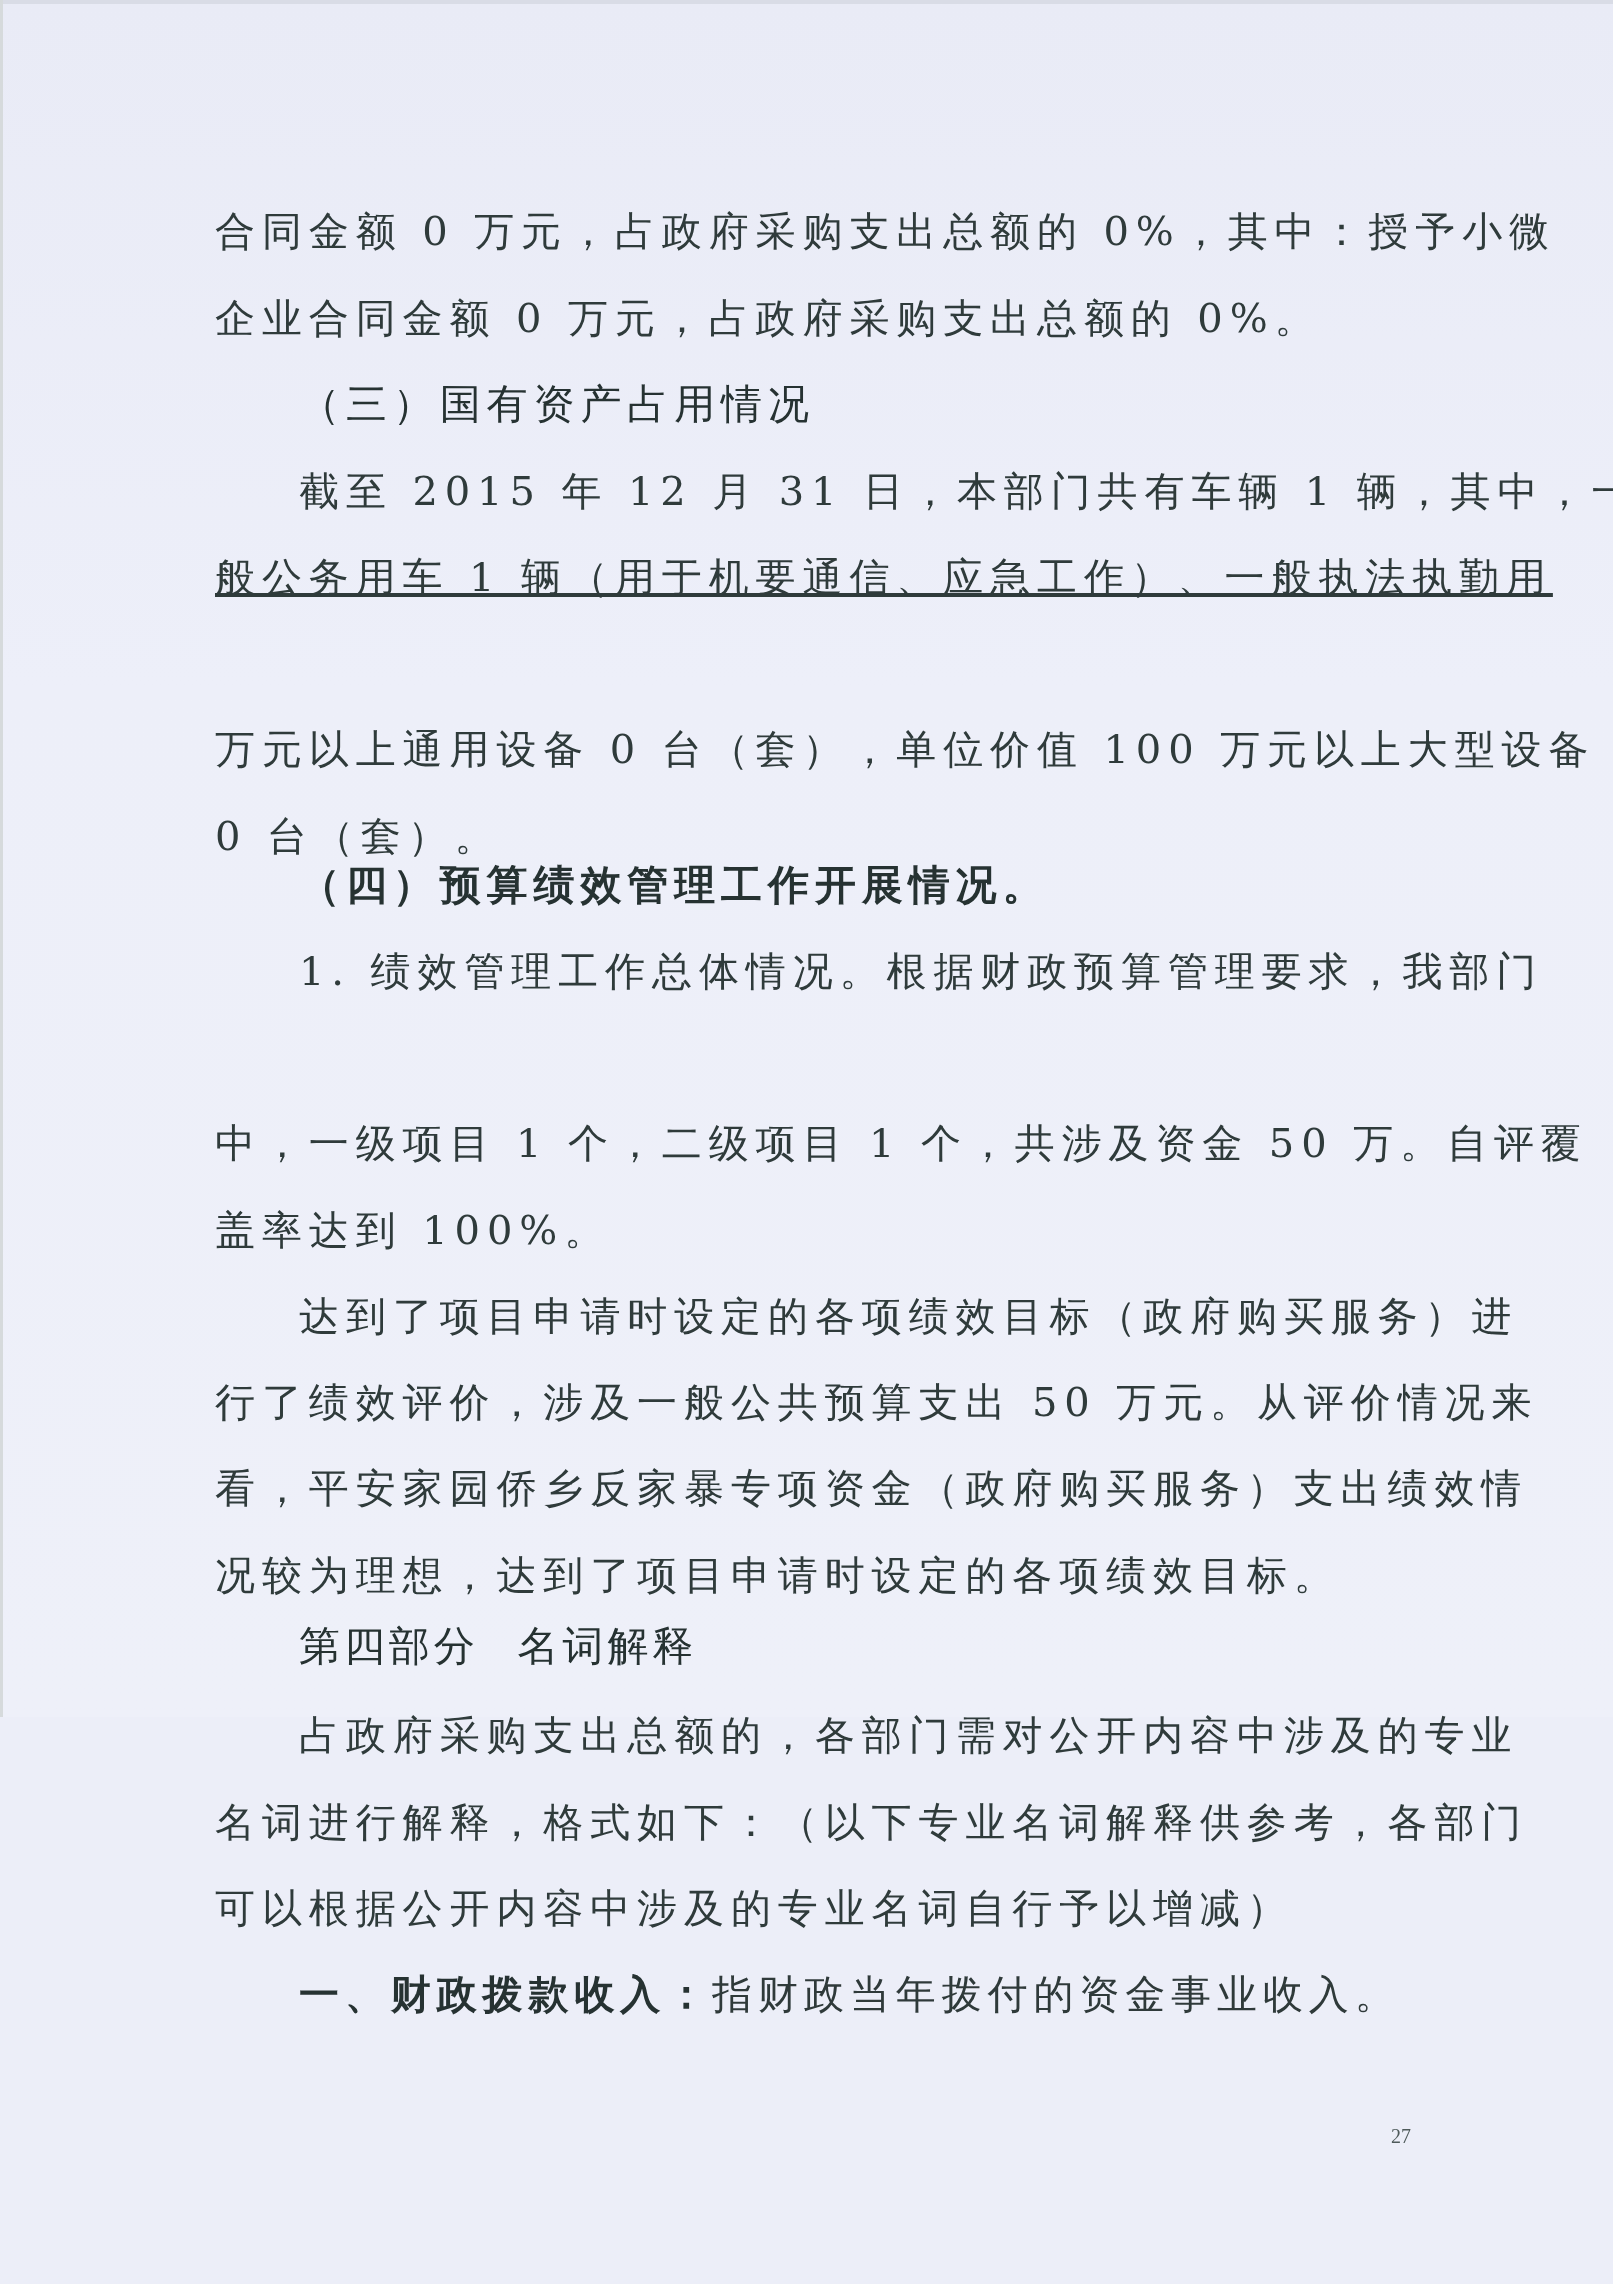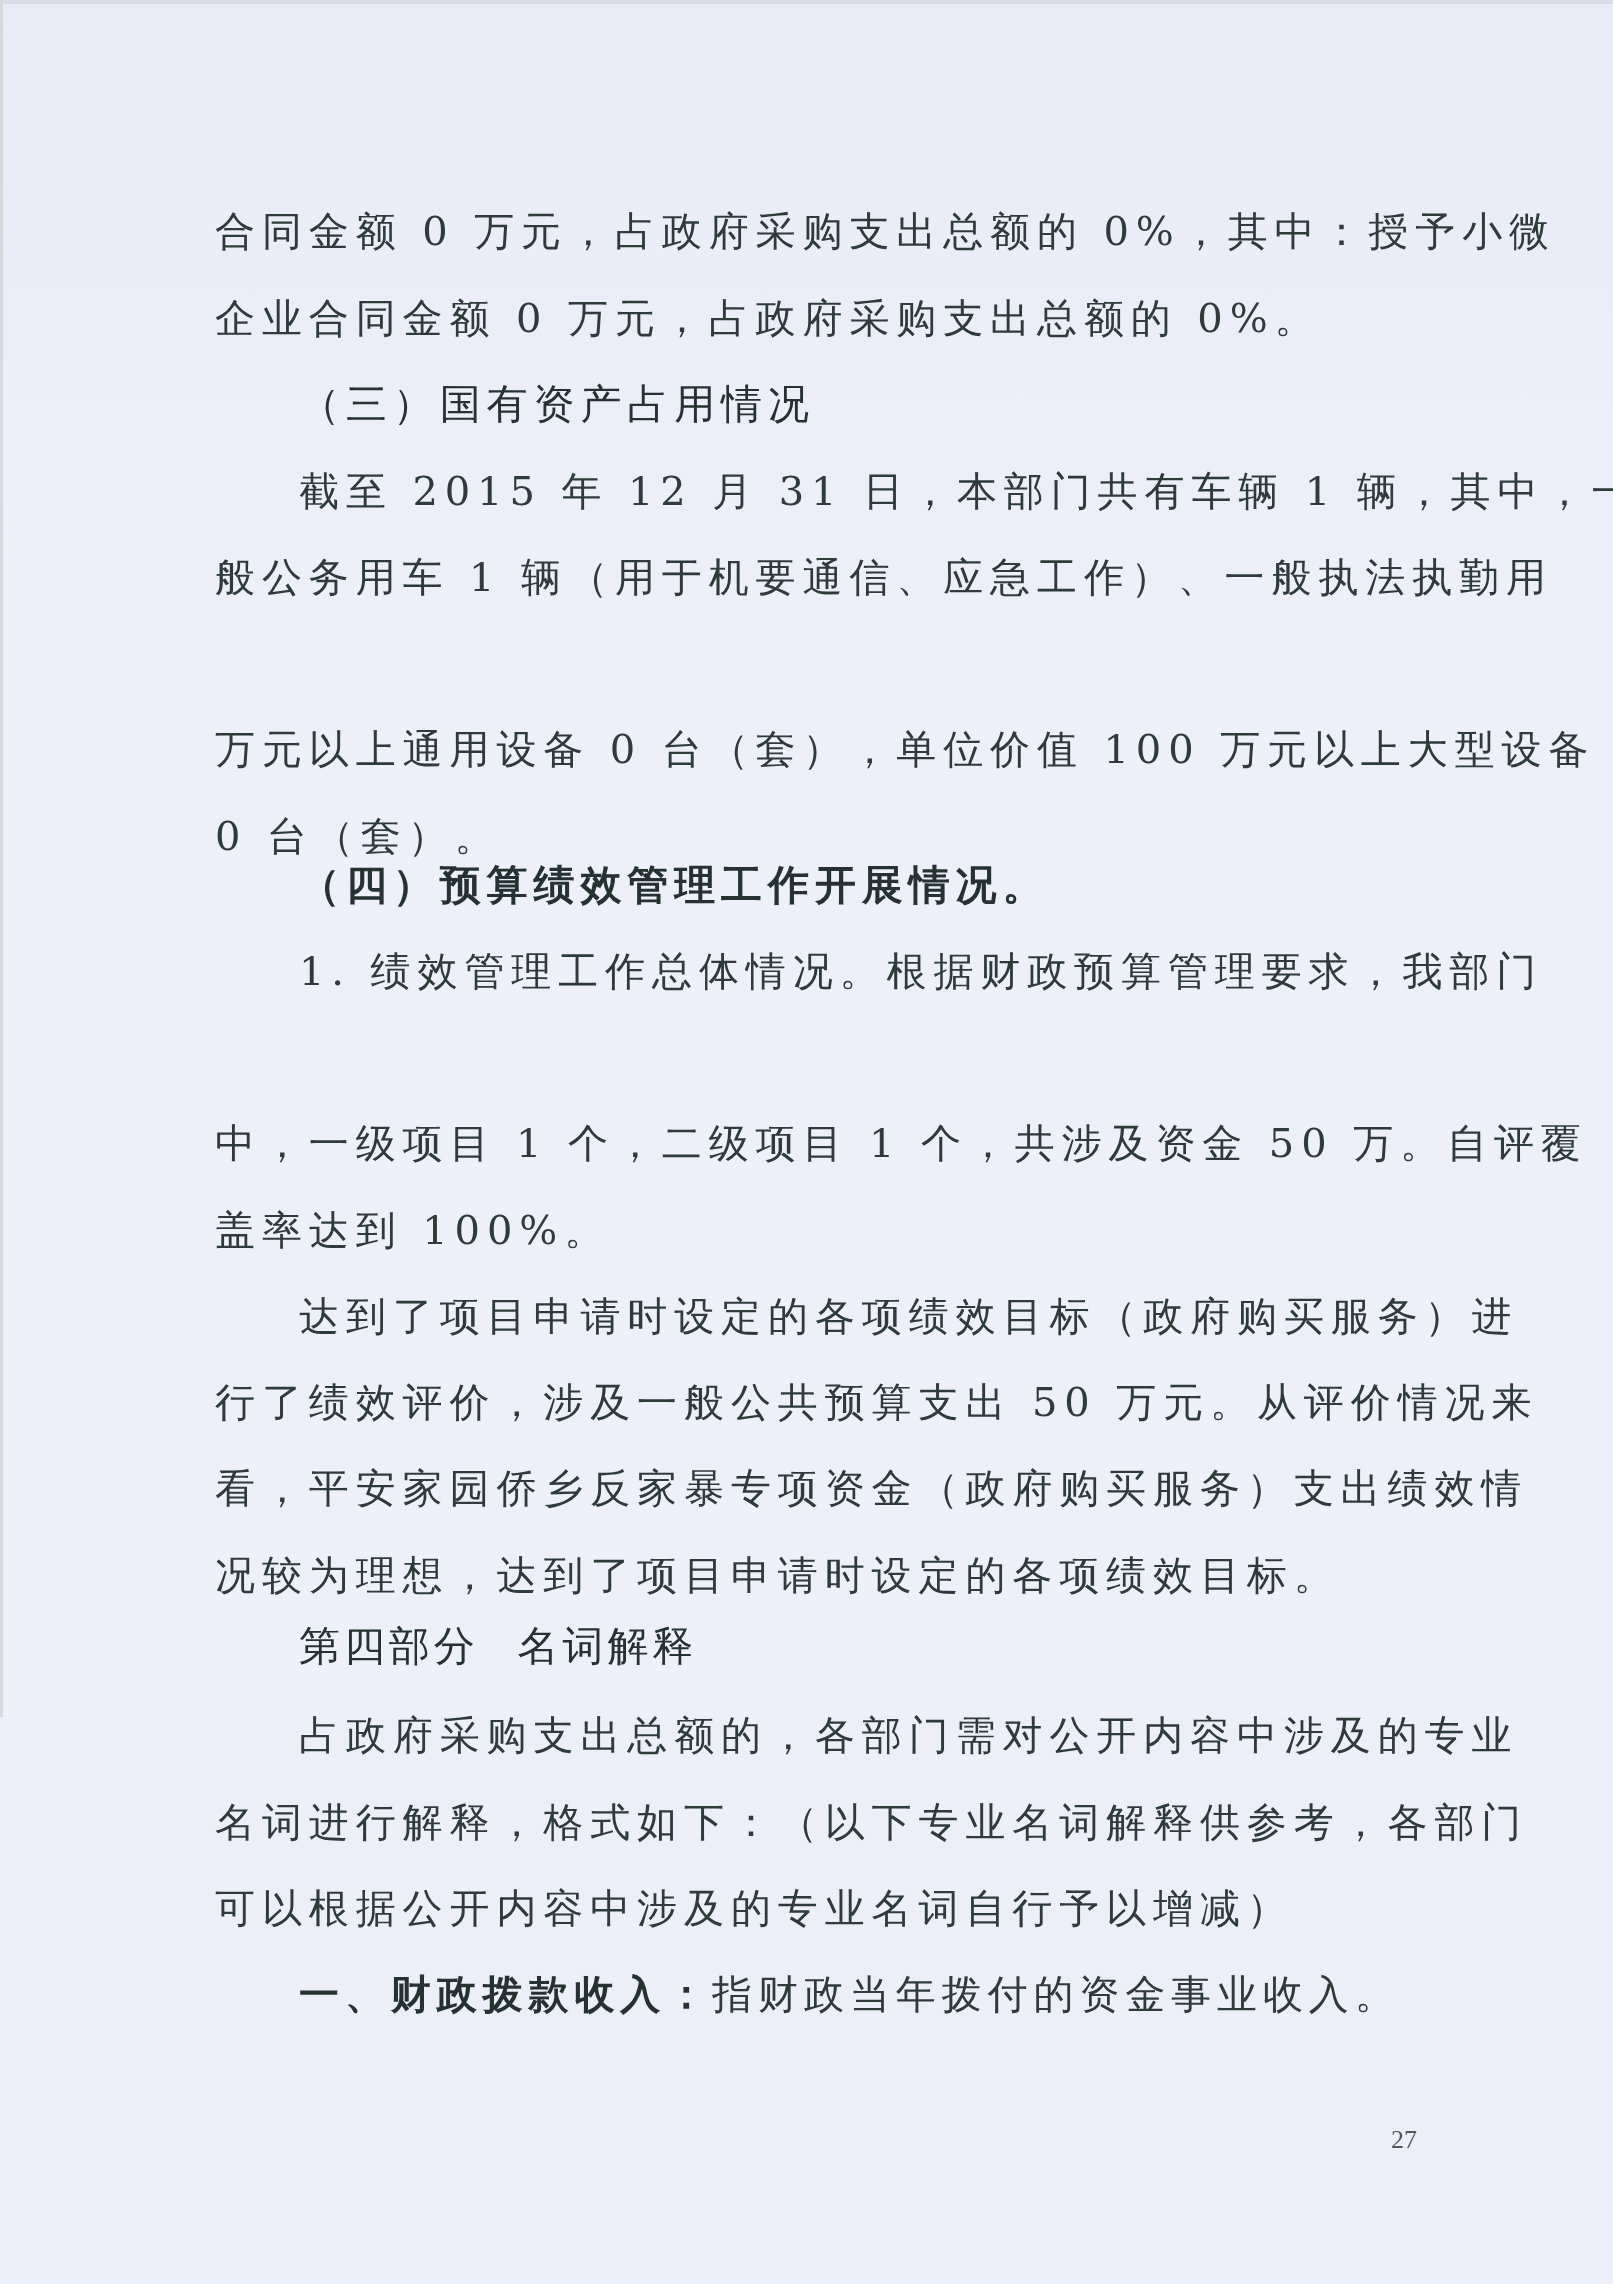--- a/index.html
+++ b/index.html
@@ -82,38 +82,38 @@
   }
   .term-label {
     font-weight: bold;
     font-family: "DejaVu Sans", "Liberation Sans", sans-serif;
     color: #263232;
   }
   .page-number {
     position: absolute;
     left: 1388px;
     top: 2125px;
-    font-size: 26px;
+    font-size: 20px;
     color: #4e5a5a;
     font-family: "Liberation Serif", serif;
   }
 </style>
 </head>
 <body>
 
 <div class="page">
   <div class="top-edge"></div>
 
   <div class="line" style="top:202px;">合同金额 0 万元，占政府采购支出总额的 0%，其中：授予小微</div>
   <div class="line last" style="top:289px;">企业合同金额 0 万元，占政府采购支出总额的 0%。</div>
 
   <div class="heading plain" style="top:375px;">（三）国有资产占用情况</div>
 
   <div class="line indent" style="top:462px;">截至 2015 年 12 月 31 日，本部门共有车辆 1 辆，其中，一</div>
-  <div class="line" style="top:548px;">般公务用车 1 辆（用于机要通信、应急工作）、一般执法执勤用</div>
+  <div class="line" style="top:548px;text-decoration:underline;">般公务用车 1 辆（用于机要通信、应急工作）、一般执法执勤用</div>
   <div class="line" style="top:720px;">万元以上通用设备 0 台（套），单位价值 100 万元以上大型设备</div>
   <div class="line last" style="top:807px;">0 台（套）。</div>
 
   <div class="heading" style="top:856px;">（四）预算绩效管理工作开展情况。</div>
 
   <div class="line indent" style="top:942px;">1. 绩效管理工作总体情况。根据财政预算管理要求，我部门</div>
   <div class="line" style="top:1114px;">中，一级项目 1 个，二级项目 1 个，共涉及资金 50 万。自评覆</div>
   <div class="line last" style="top:1201px;">盖率达到 100%。</div>
 
   <div class="line indent" style="top:1287px;">达到了项目申请时设定的各项绩效目标（政府购买服务）进</div>

